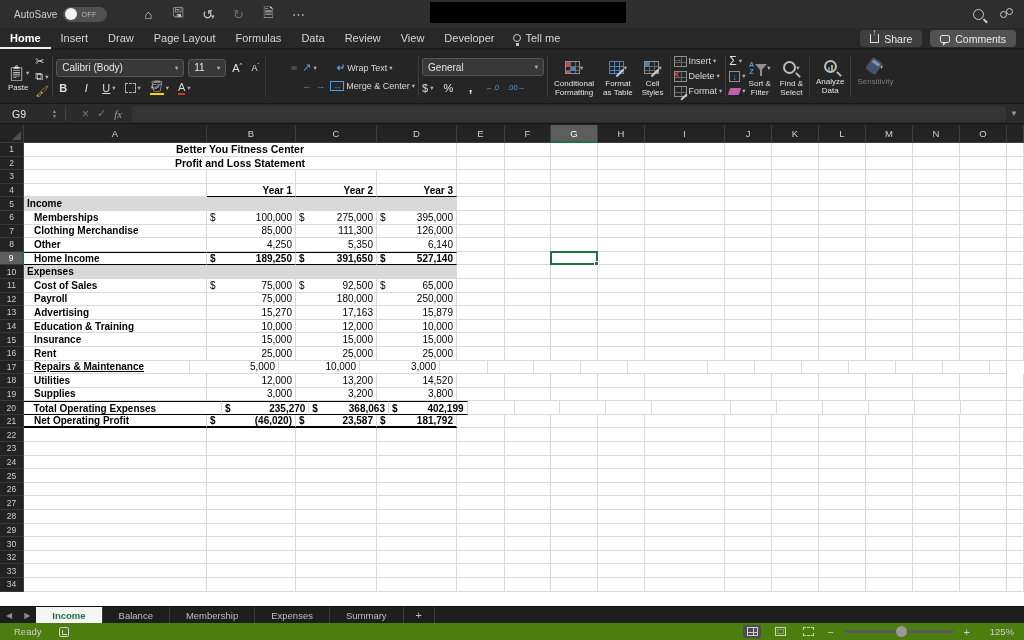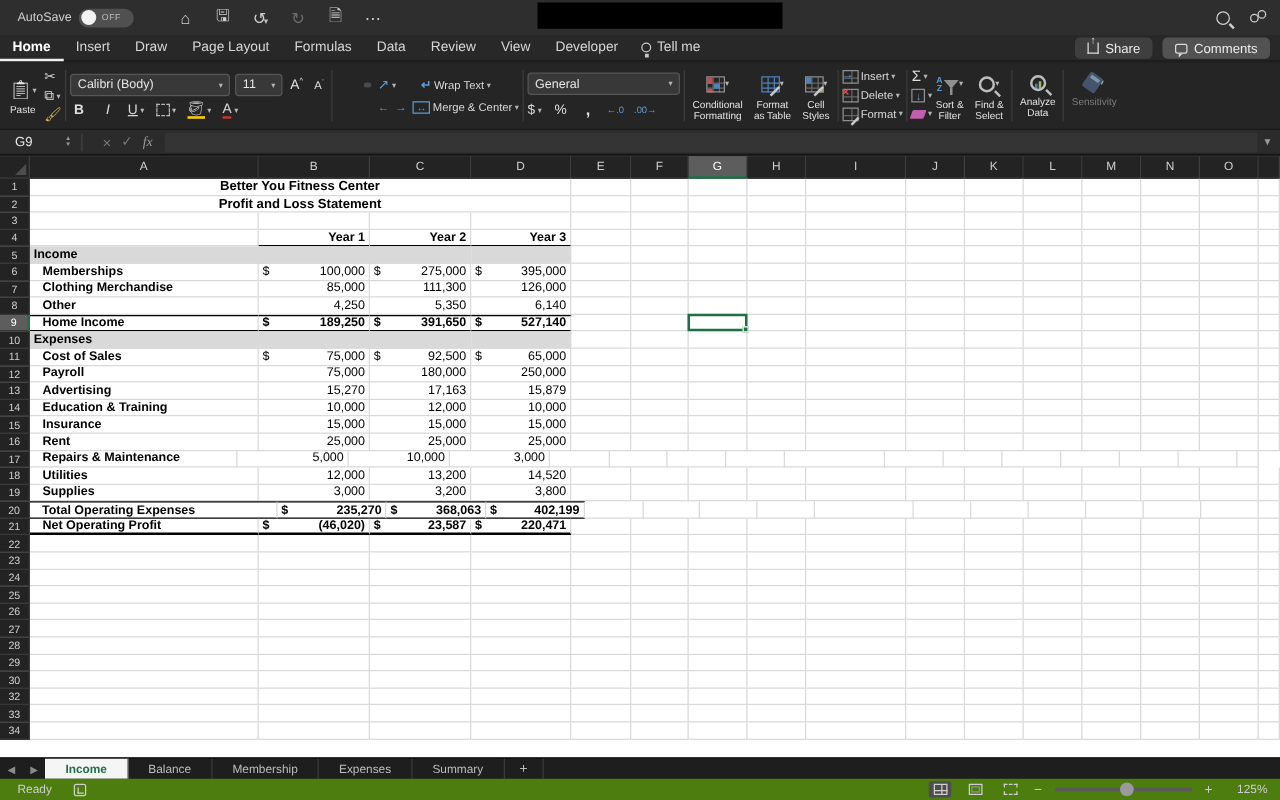--- a/index.html
+++ b/index.html
@@ -836,21 +836,21 @@
         <div class="c" style="width: 47px;"></div>
         <div class="c" style="width: 47px;"></div>
         <div class="c" style="width: 47px;"></div>
         <div class="c" style="width: 47px;"></div>
         <div class="c" style="width: 47px;"></div>
         <div class="c" style="width: 47px;"></div>
         <div class="c" style="width: 17px;"></div>
       </div>
       <div class="grow">
         <div class="rh">17</div>
-        <div class="c lblcell" style="width: 166px;">Repairs &amp; Maintenance</div>
+        <div class="c lblcell" style="width: 166px; text-decoration: underline;">Repairs &amp; Maintenance</div>
         <div class="c valcell" style="width: 89px;">
           <span class="v">5,000</span>
         </div>
         <div class="c valcell" style="width: 81px;">
           <span class="v">10,000</span>
         </div>
         <div class="c valcell" style="width: 80px;">
           <span class="v">3,000</span>
         </div>
         <div class="c" style="width: 48px;"></div>
@@ -950,21 +950,21 @@
         <div class="c valcell boldrow bord-bot2" style="width: 89px;">
           <span>$</span>
           <span class="v">(46,020)</span>
         </div>
         <div class="c valcell boldrow bord-bot2" style="width: 81px;">
           <span>$</span>
           <span class="v">23,587</span>
         </div>
         <div class="c valcell boldrow bord-bot2" style="width: 80px;">
           <span>$</span>
-          <span class="v">220,471</span>
+          <span class="v">181,792</span>
         </div>
         <div class="c" style="width: 48px;"></div>
         <div class="c" style="width: 46px;"></div>
         <div class="c" style="width: 47px;"></div>
         <div class="c" style="width: 47px;"></div>
         <div class="c" style="width: 80px;"></div>
         <div class="c" style="width: 47px;"></div>
         <div class="c" style="width: 47px;"></div>
         <div class="c" style="width: 47px;"></div>
         <div class="c" style="width: 47px;"></div>

